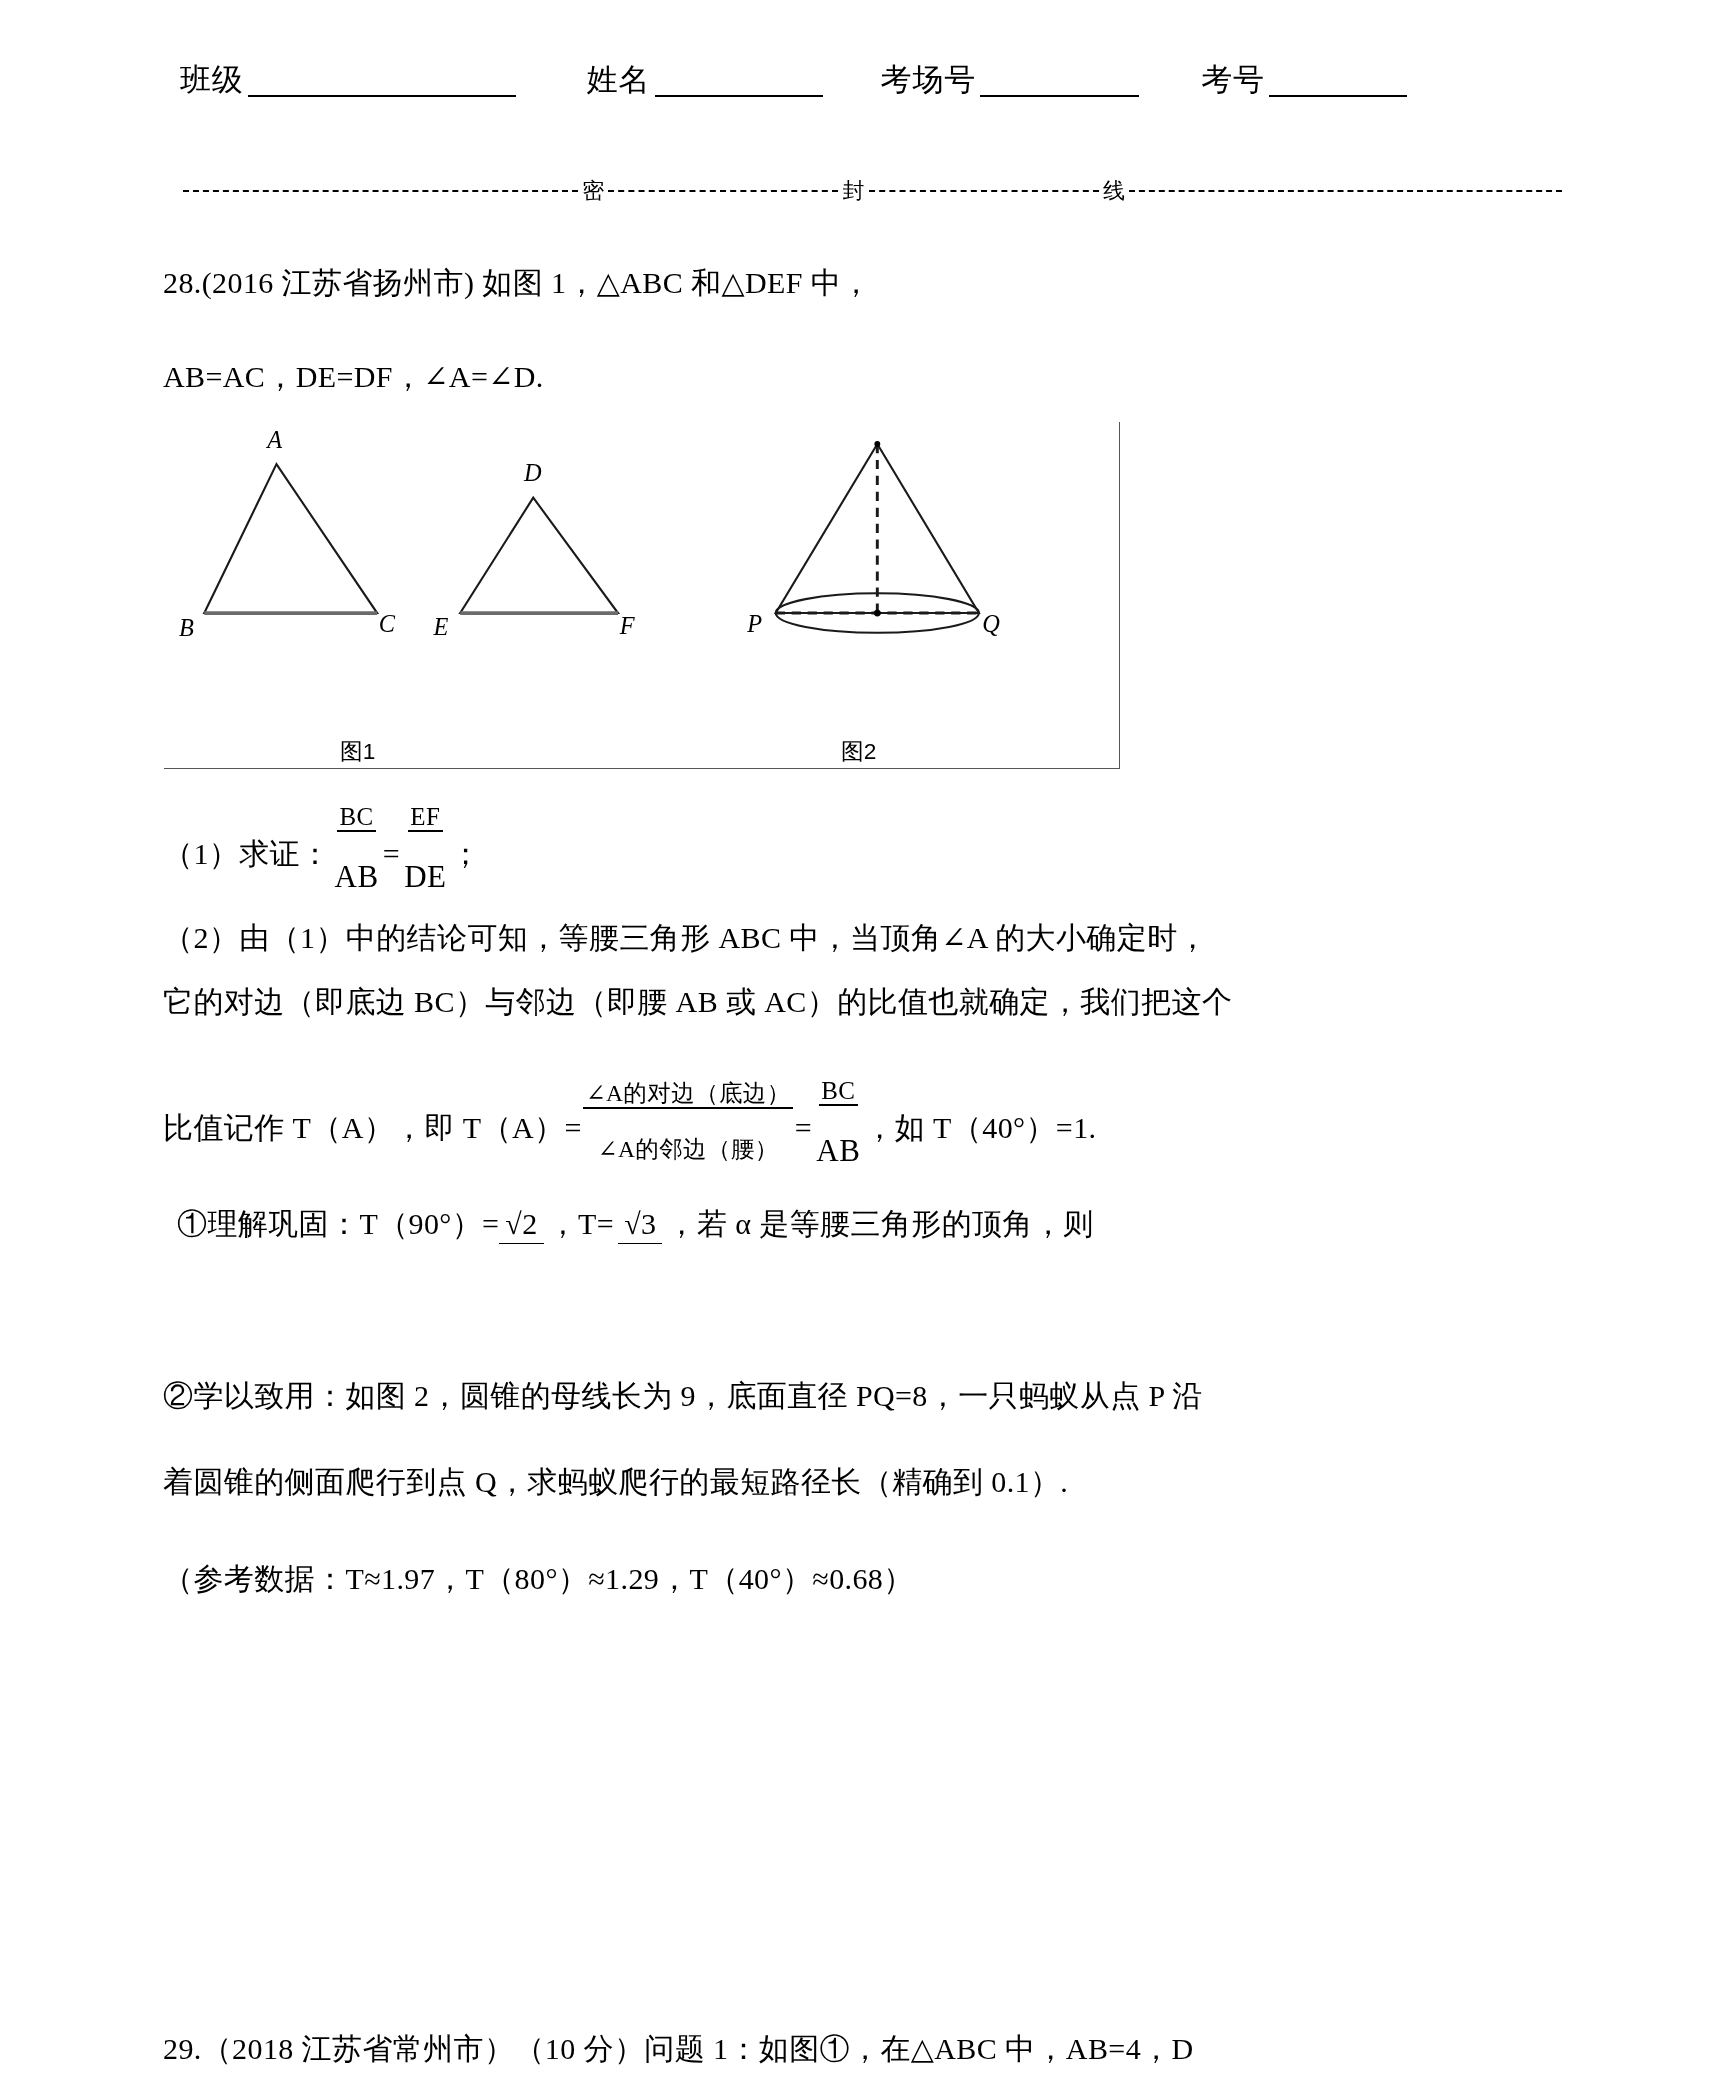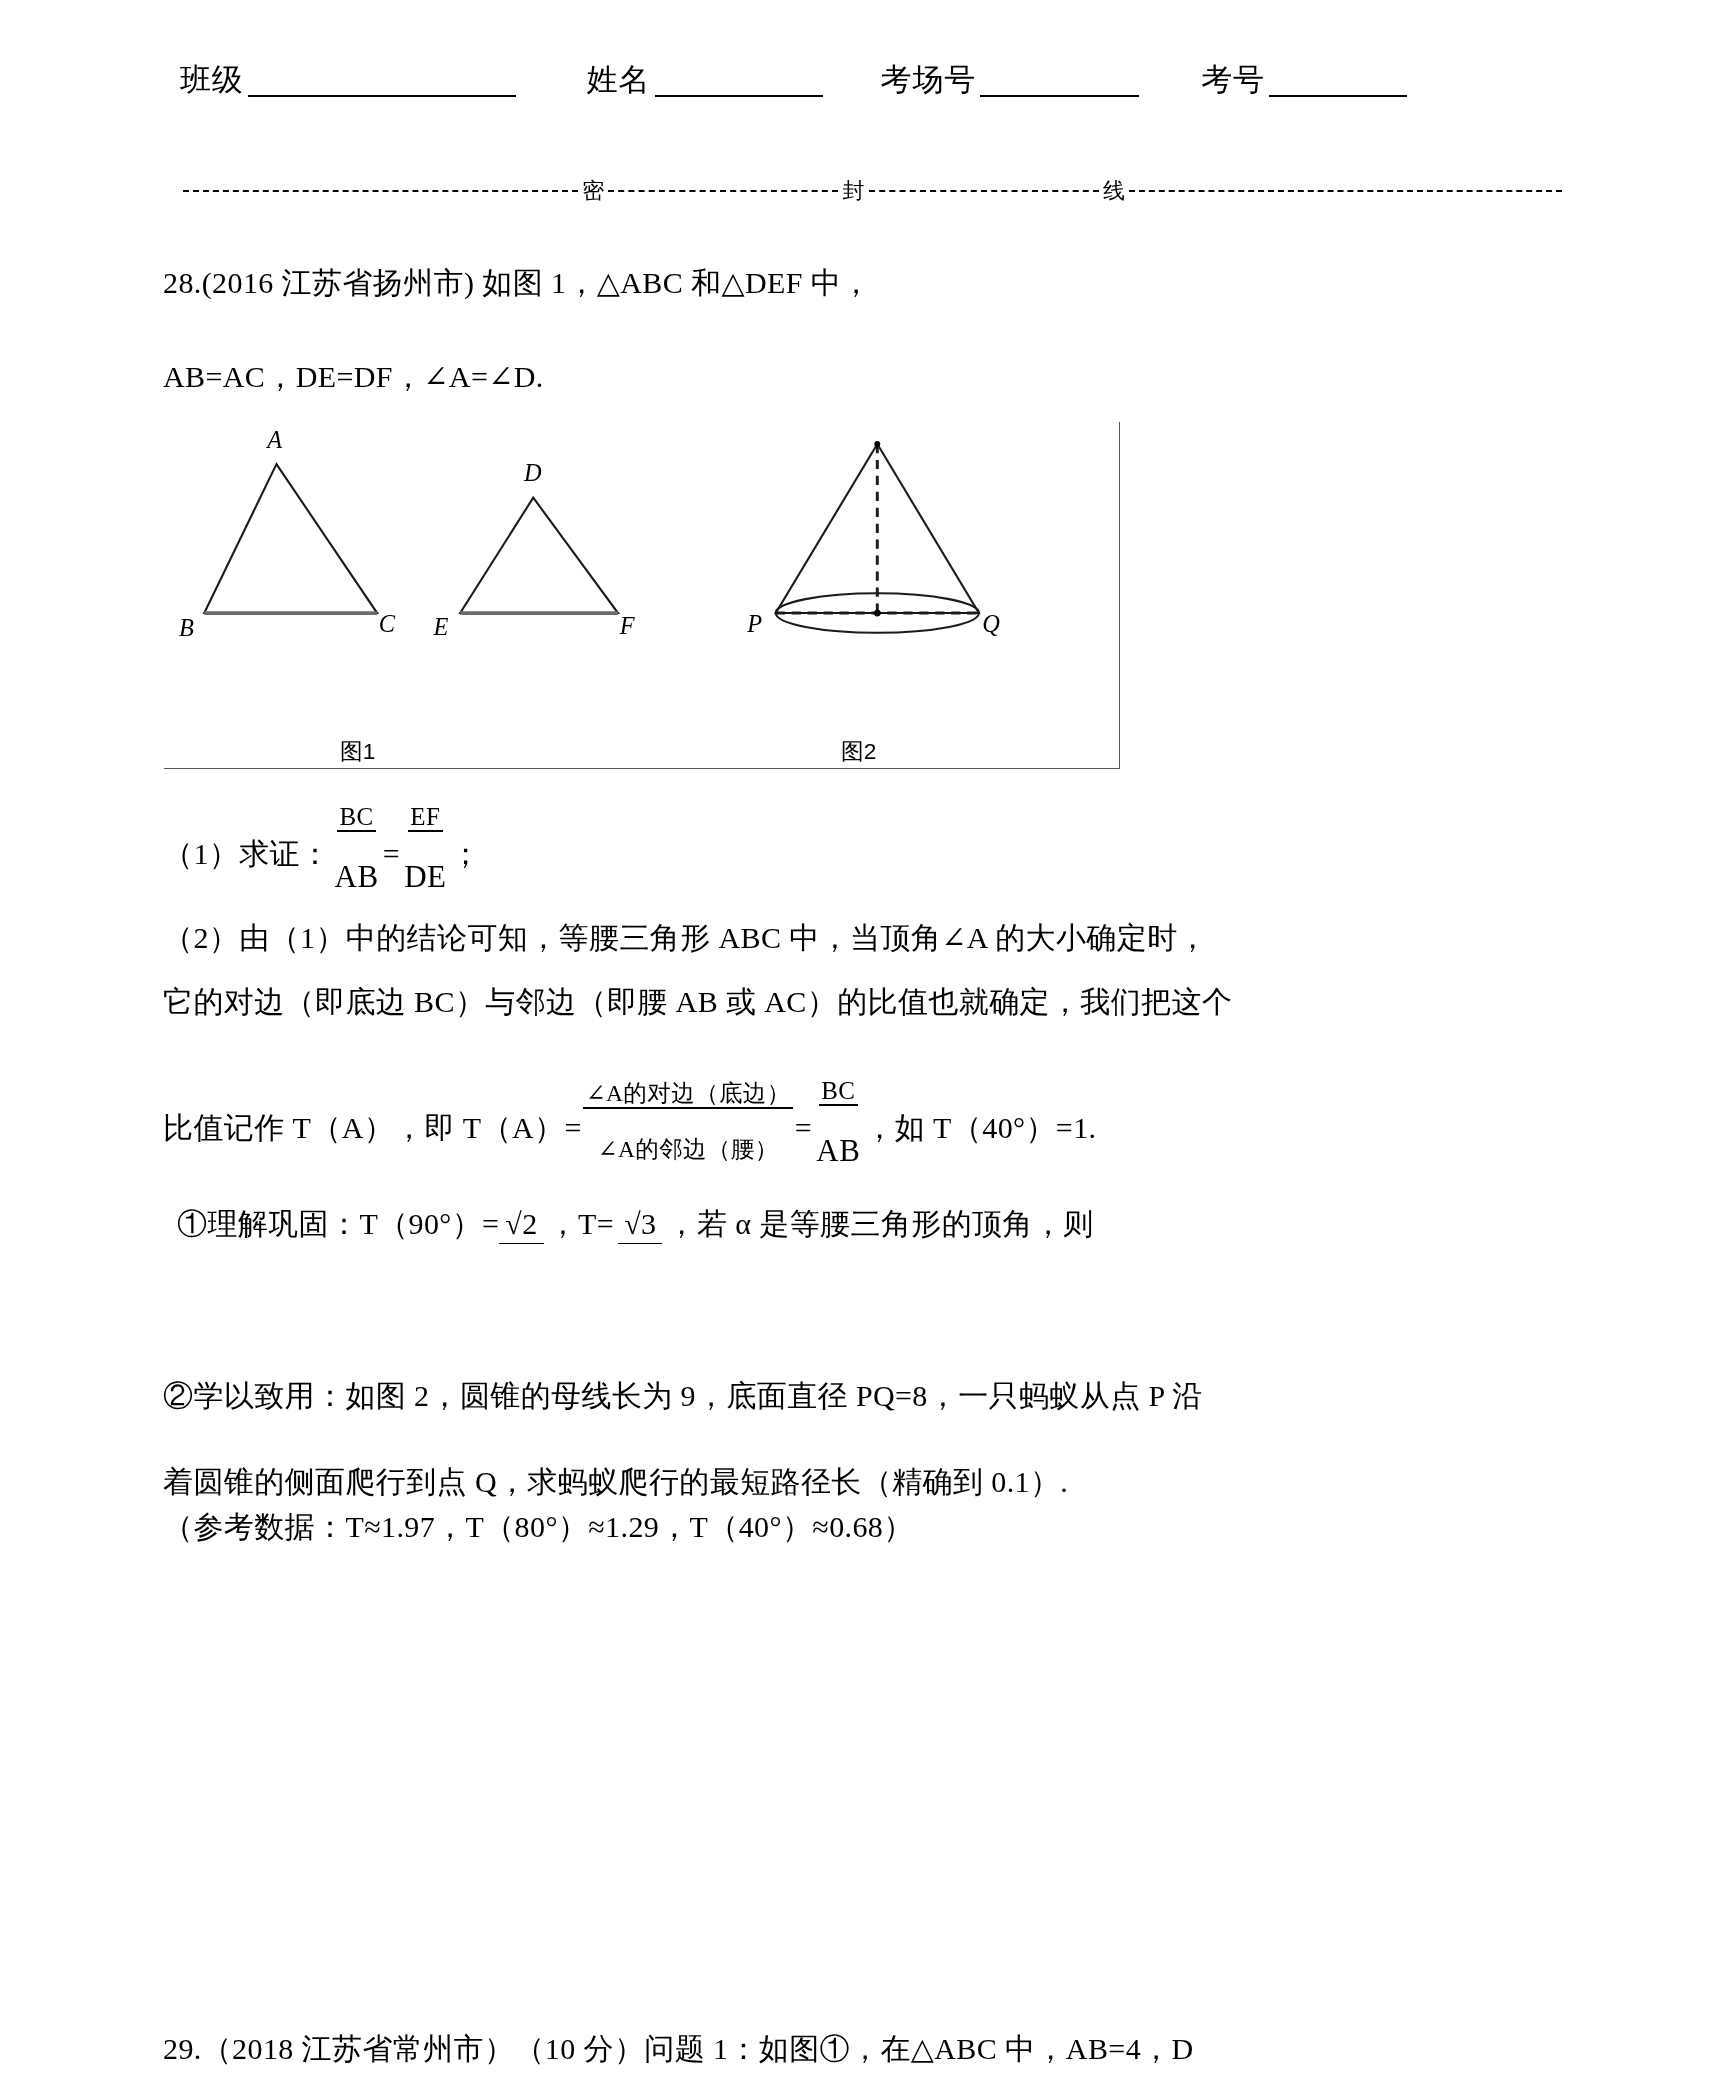--- a/index.html
+++ b/index.html
@@ -221,18 +221,18 @@
       </span><span>，如 T（40°）=1.</span>
   </div>
 
   <div class="q-line" style="left:146px; top:1209px;margin-left:31px;">
     <span>①理解巩固：T（90°）=</span><span class="blank-ul">√2</span><span class="blank-pad">，T=</span><span class="blank-ul">√3</span><span class="blank-pad">，若 α 是等腰三角形的顶角，则</span>
   </div>
 
 
   <div class="q-line" style="left:163px; top:1381px;">②学以致用：如图 2，圆锥的母线长为 9，底面直径 PQ=8，一只蚂蚁从点 P 沿</div>
   <div class="q-line" style="left:163px; top:1467px;">着圆锥的侧面爬行到点 Q，求蚂蚁爬行的最短路径长（精确到 0.1）.</div>
-  <div class="q-line" style="left:163px; top:1512px;">（参考数据：T≈1.97，T（80°）≈1.29，T（40°）≈0.68）</div>
+  <div class="q-line" style="left:163px; top:1564px;">（参考数据：T≈1.97，T（80°）≈1.29，T（40°）≈0.68）</div>
 
   <div class="q-line" style="left:163px; top:2034px;">29.（2018 江苏省常州市）（10 分）问题 1：如图①，在△ABC 中，AB=4，D</div>
 
 </div>
 
 
 </body></html>

